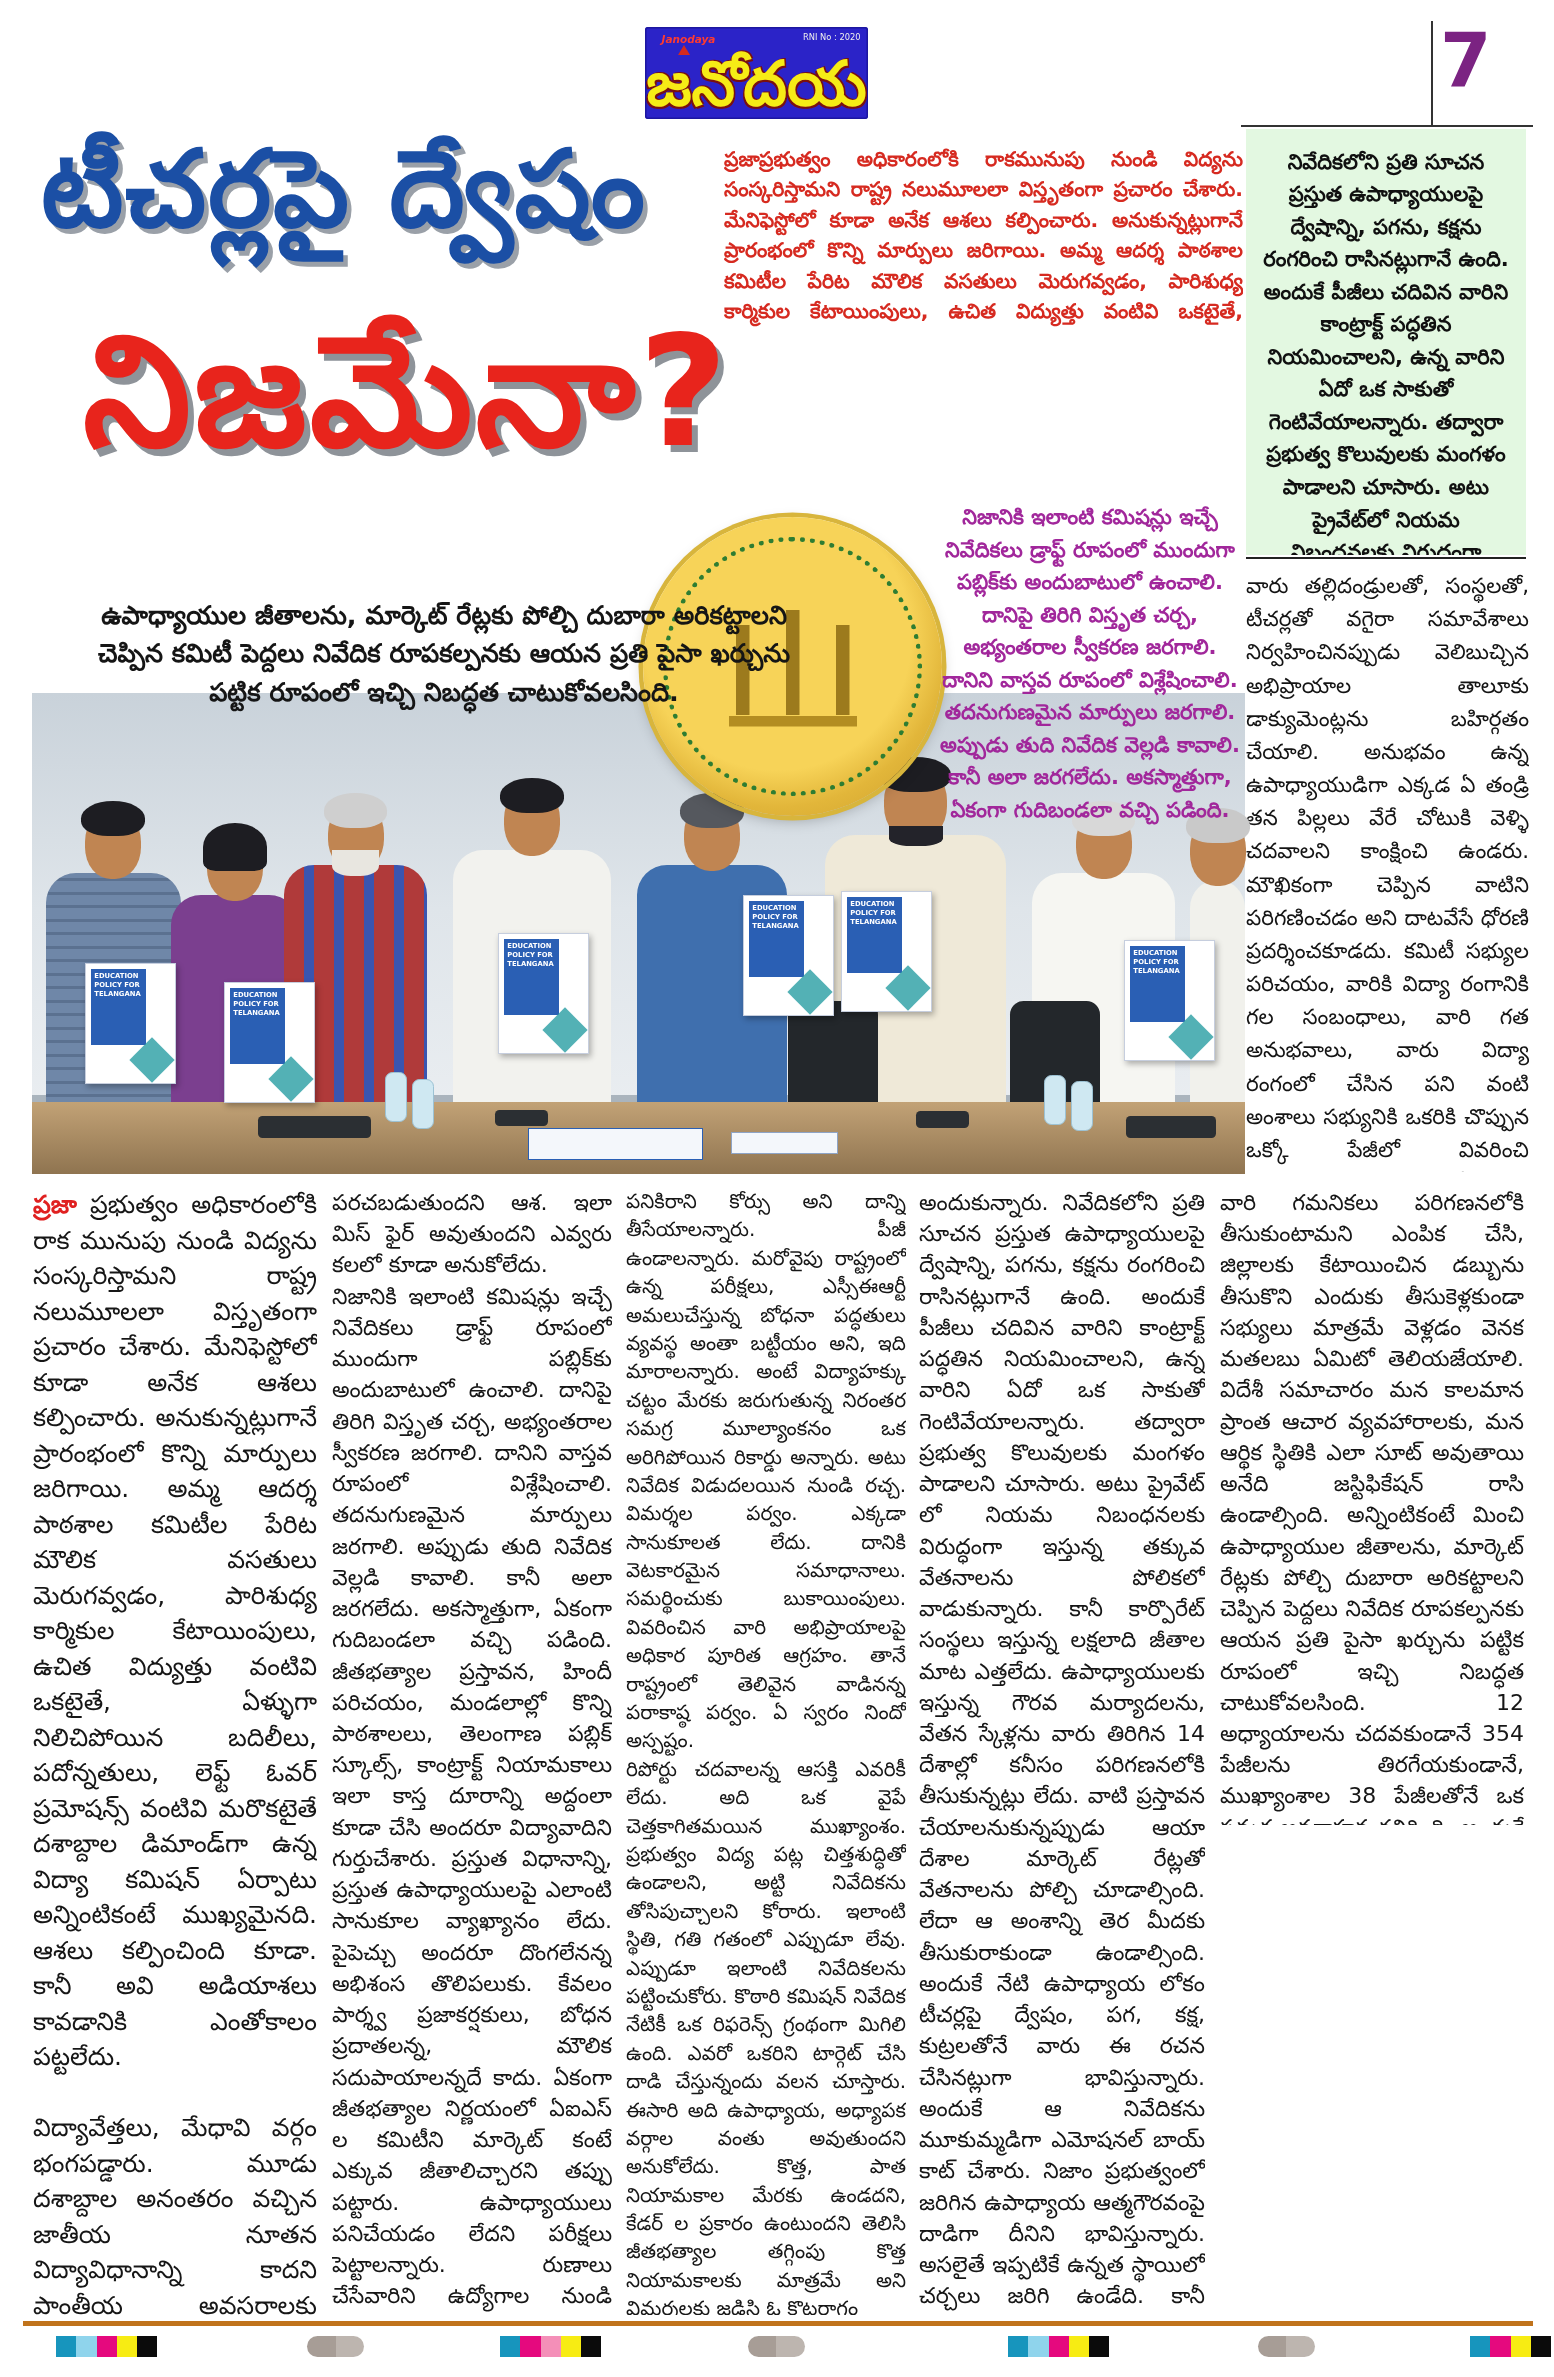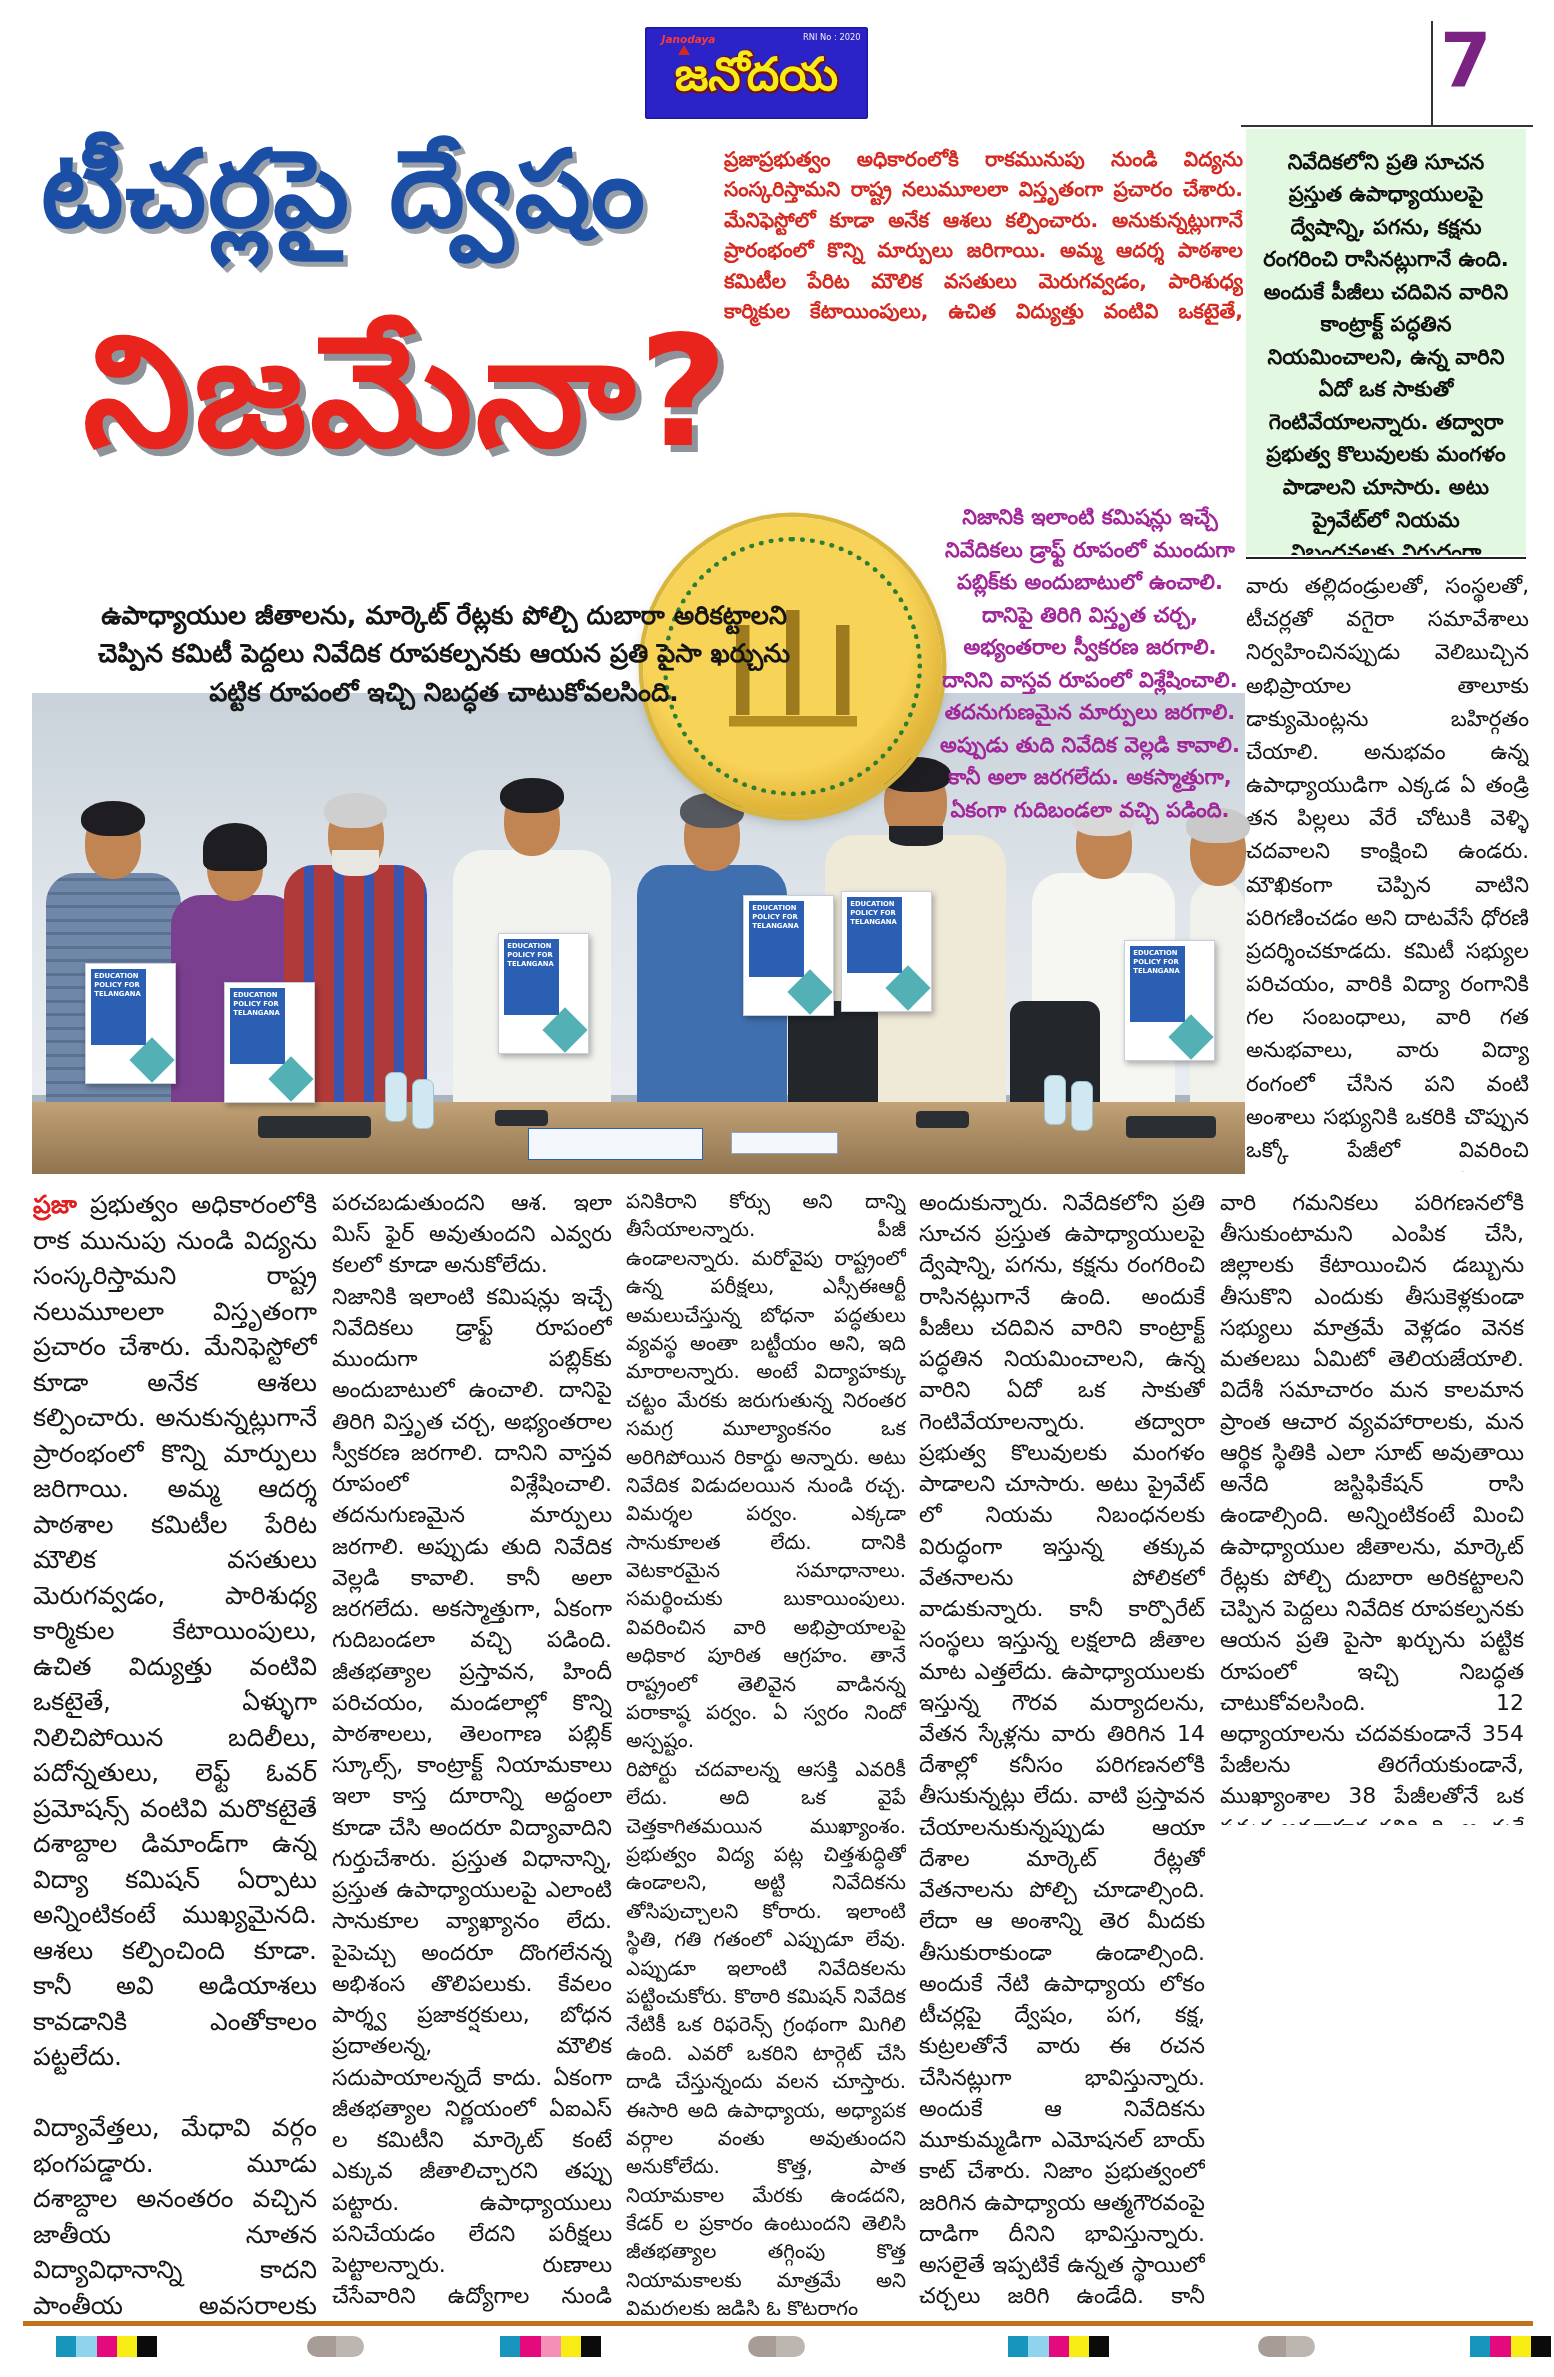--- a/index.html
+++ b/index.html
@@ -5,21 +5,21 @@
   html,body{margin:0;padding:0;background:#777;}
   .page{position:relative;width:1555px;height:2377px;background:#ffffff;overflow:hidden;
         font-family:"DejaVu Sans","Liberation Sans",sans-serif;color:#111;}
   .abs{position:absolute;}
 
   
   .date{left:44px;top:30px;font-size:38px;font-weight:800;color:#8f2090;letter-spacing:0.8px;}
   .masthead{left:645px;top:27px;width:223px;height:92px;background:#2b23c8;border-radius:3px;
             box-shadow:0 0 0 1.5px #1d17a0 inset;}
   .masthead .mh-text{position:absolute;left:0;right:0;top:19.6px;text-align:center;color:#f6ec16;
-            font-size:46px;font-weight:900;text-shadow:1.5px 1.5px 0 #7a1010,-1.5px 1.5px 0 #7a1010,1.5px -1.5px 0 #7a1010;}
+            font-size:62px;font-weight:900;text-shadow:1.5px 1.5px 0 #7a1010,-1.5px 1.5px 0 #7a1010,1.5px -1.5px 0 #7a1010;}
   .mh-arc{position:absolute;left:16.5px;top:6px;color:#ff3b2f;font-size:10.5px;font-style:italic;font-weight:700;}
   .mh-peak{position:absolute;left:33px;top:18px;width:0;height:0;border-left:6.8px solid transparent;
            border-right:6.8px solid transparent;border-bottom:10.5px solid #d42a1e;}
   .mh-rni{position:absolute;right:7.5px;top:4.5px;color:#eee;font-size:8.3px;}
   .pageno{left:1440px;top:16.5px;font-size:74px;font-weight:800;color:#7b2382;}
   .vrule{left:1431px;top:21px;width:2.3px;height:104px;background:#333;}
   .hrule-top{left:1241px;top:125px;width:292px;height:2.3px;background:#333;}
 
   
   .hl1{left:41px;top:128px;width:775px;font-size:107px;line-height:1.15;font-weight:900;color:#1b4fa5;

